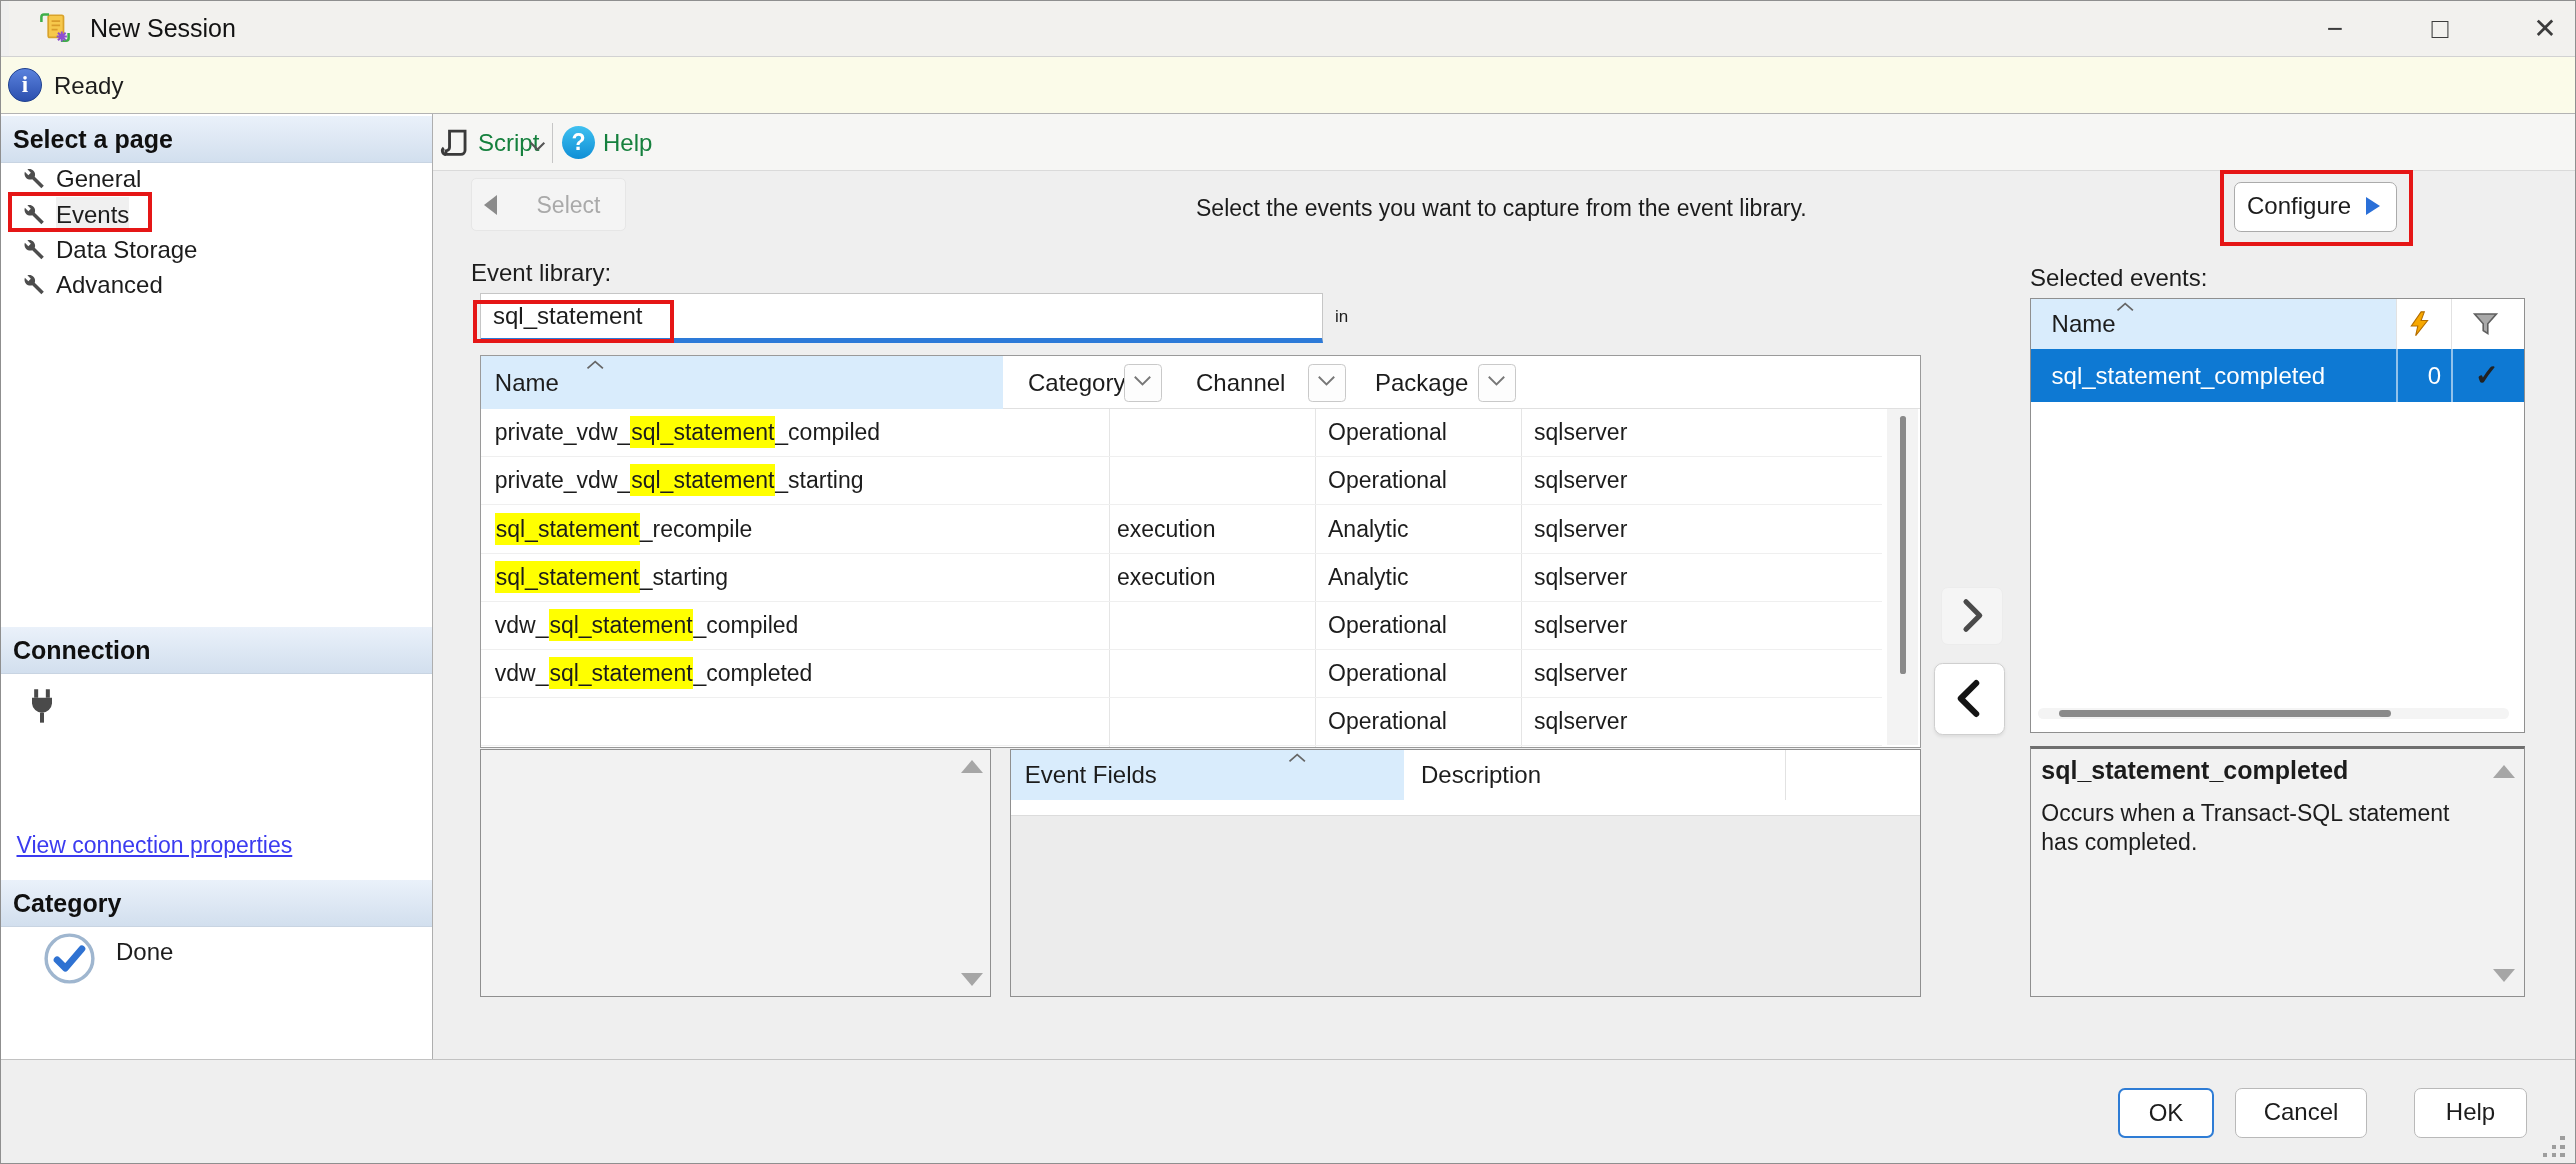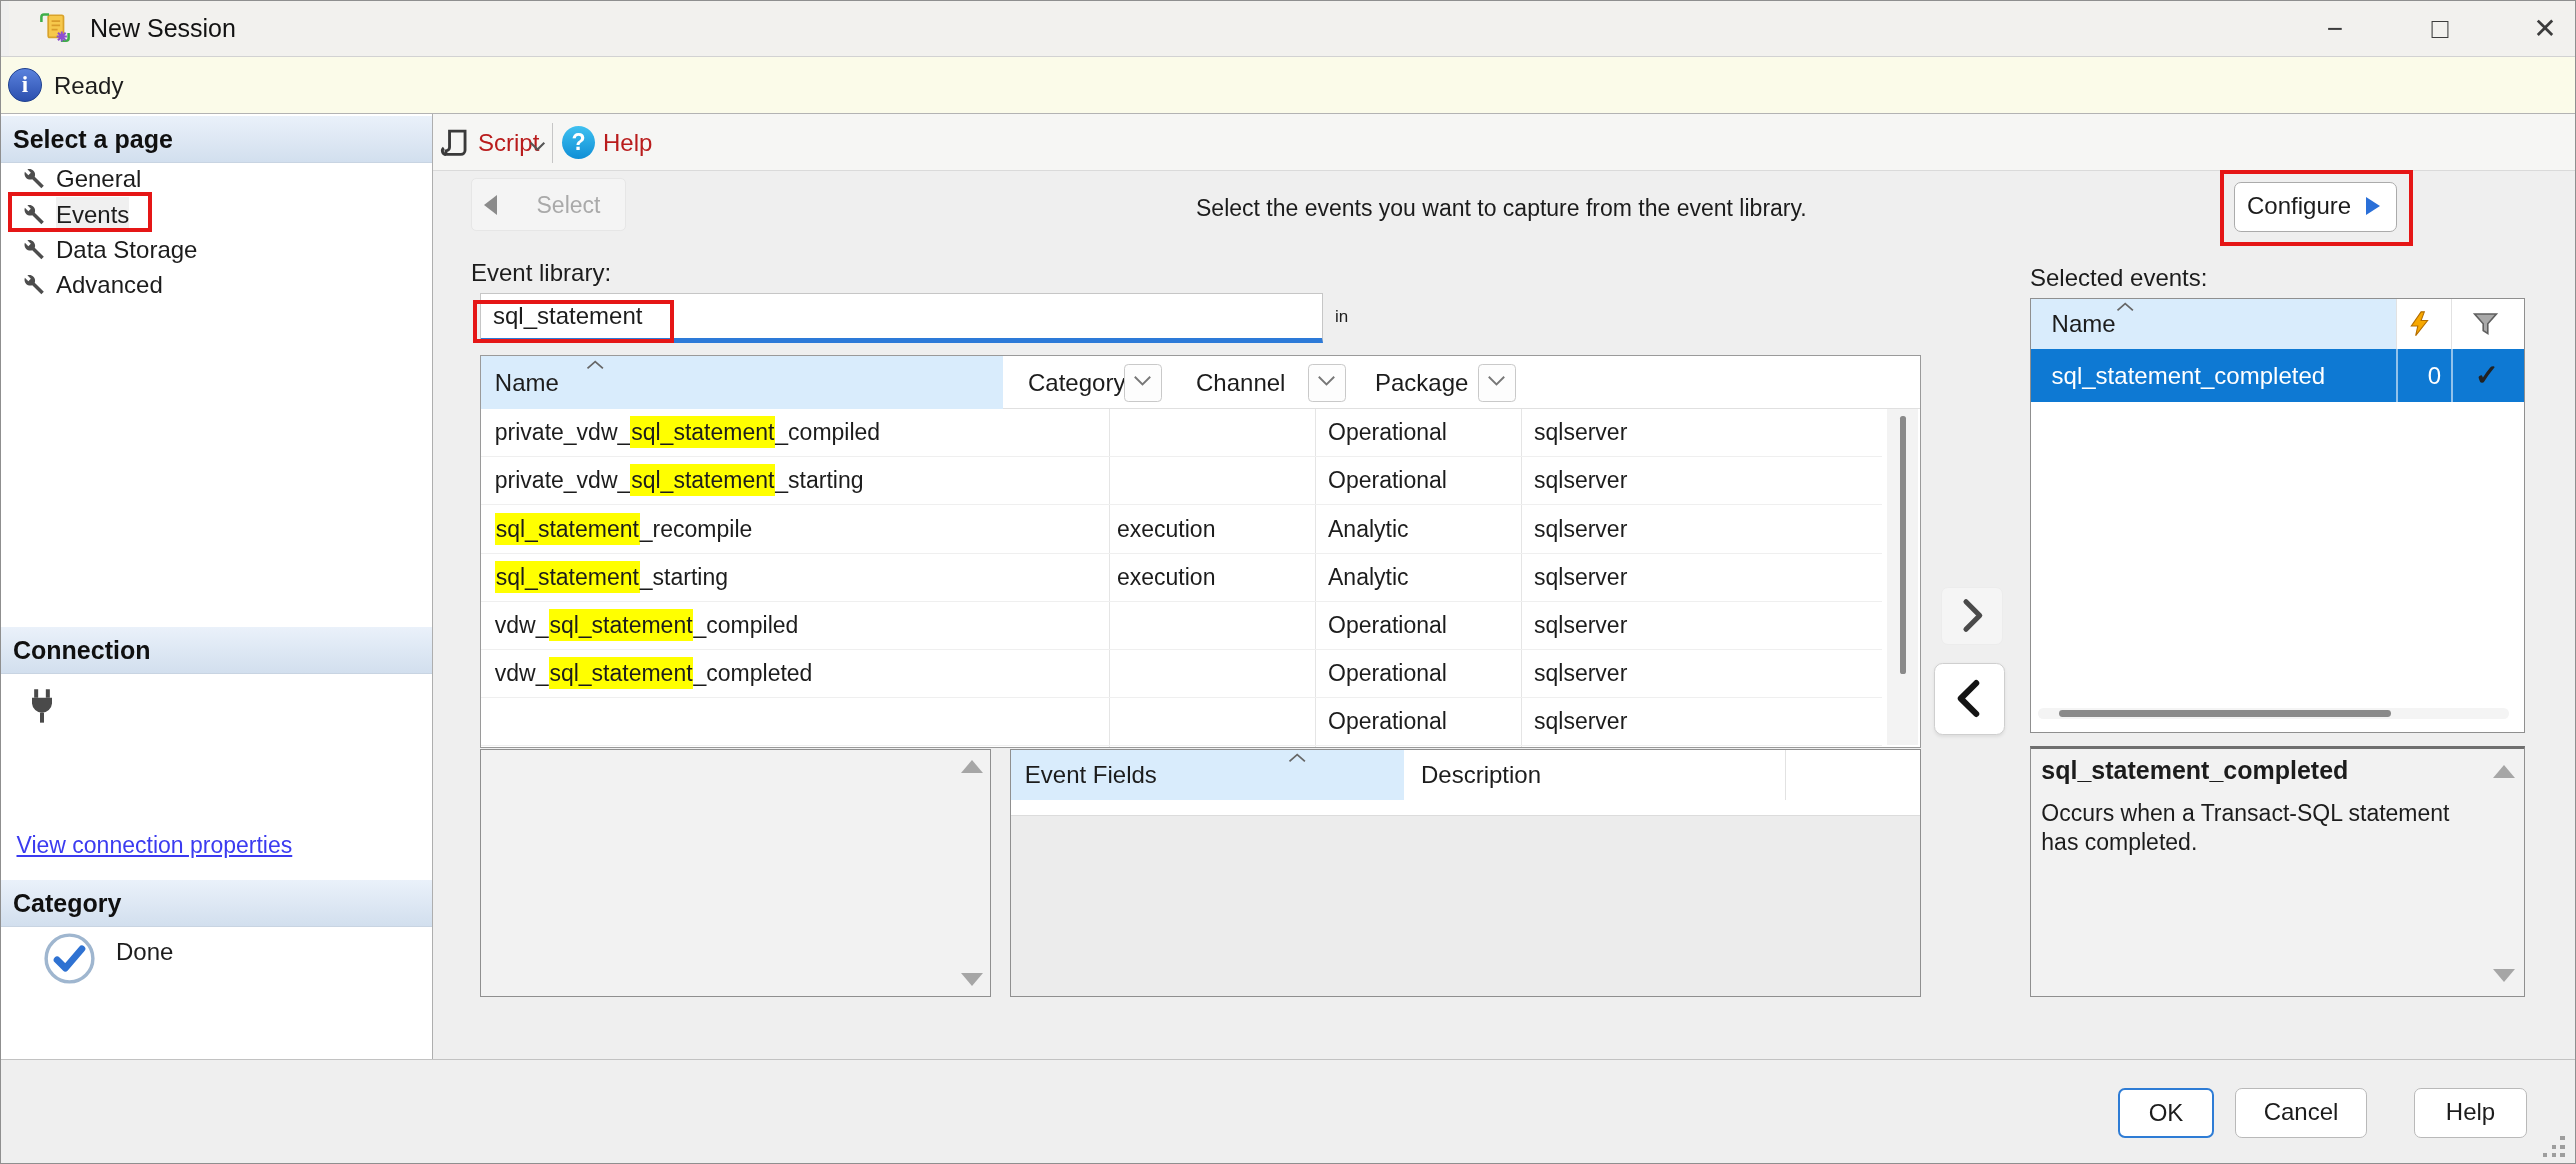--- a/index.html
+++ b/index.html
@@ -22,21 +22,21 @@
   .sidebar { left:0; top:113px; width:432px; height:945px; background:#ffffff; border-right:0.9px solid #aeaeae; }
   .section-hdr { left:0; width:100%; height:47px; background:linear-gradient(#eaf1fa,#d2dfee); border-bottom:0.9px solid #c8d4e2; font-weight:bold; font-size:25px; color:#101010; line-height:46px; padding-left:12px; }
   .side-item { left:0; width:100%; height:35px; }
   .side-item .wrench { left:19px; top:4.3px; width:26px; height:26px; }
   .side-item .lbl { left:55px; top:0; line-height:35px; font-size:24px; }
   .red-box { border:4.3px solid #e51616; }
   .link { font-size:23px; color:#3b3bf0; text-decoration:underline; cursor:pointer; }
 
   
   .toolbar { left:432px; top:113px; width:2144px; height:57px; background:#f6f6f4; border-bottom:0.9px solid #dadada; }
-  .tb-label { top:0; height:57px; line-height:57px; font-size:24px; color:#b91c1c; }
+  .tb-label { top:0; height:57px; line-height:57px; font-size:24px; color:#15803d; }
   .tb-sep { left:119px; top:8.6px; width:0.9px; height:40px; background:#c6c6c6; }
   .help-badge { left:129px; top:12px; width:33px; height:33px; border-radius:50%; background:linear-gradient(#3fc0f0,#0f8fd6); color:#fff; font-weight:bold; font-size:23px; text-align:center; line-height:32px; }
 
   
   .select-btn { left:470px; top:177px; width:155px; height:53px; background:#f4f4f4; border:0.9px solid #e6e6e6; border-radius:5.2px; }
   .select-btn .lbl { left:45px; top:0; width:103px; text-align:center; line-height:52px; font-size:23px; color:#a9a9a9; }
   .instruction { left:1195px; top:194px; font-size:23px; }
   .configure-btn { left:2233px; top:181px; width:163px; height:50px; background:#fff; border:1.7px solid #ababab; border-radius:6.9px; cursor:pointer; }
   .configure-btn .lbl { left:12px; top:0; line-height:46px; font-size:24px; }
   .tri-right { left:131px; top:13.8px; width:0; height:0; border-left:14.6px solid #2a6fd8; border-top:9.5px solid transparent; border-bottom:9.5px solid transparent; }

